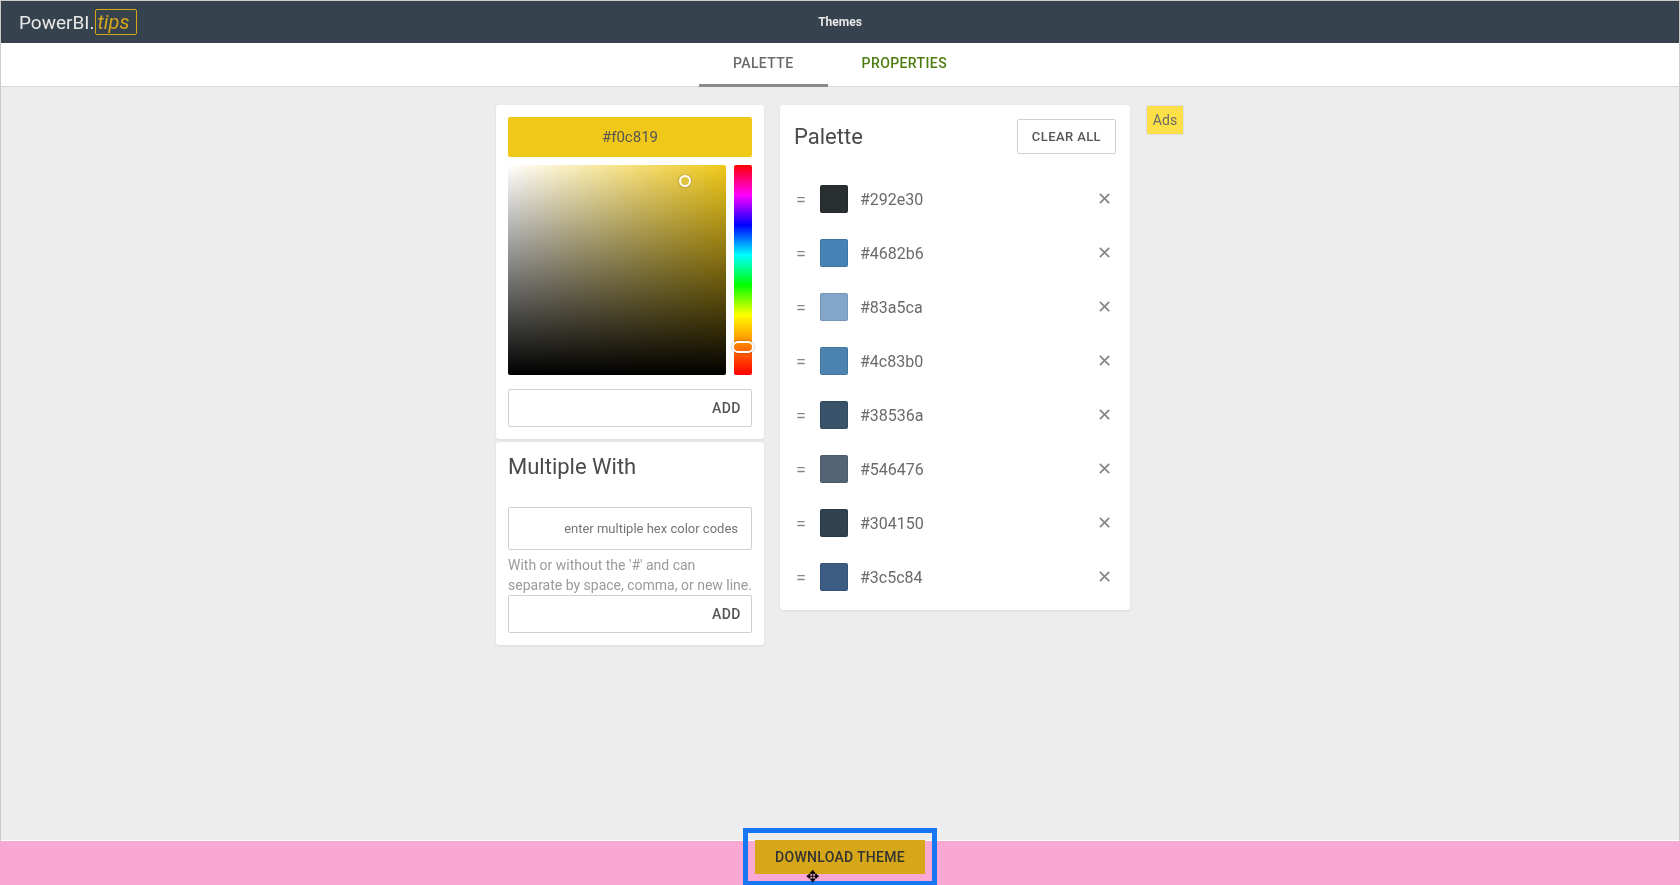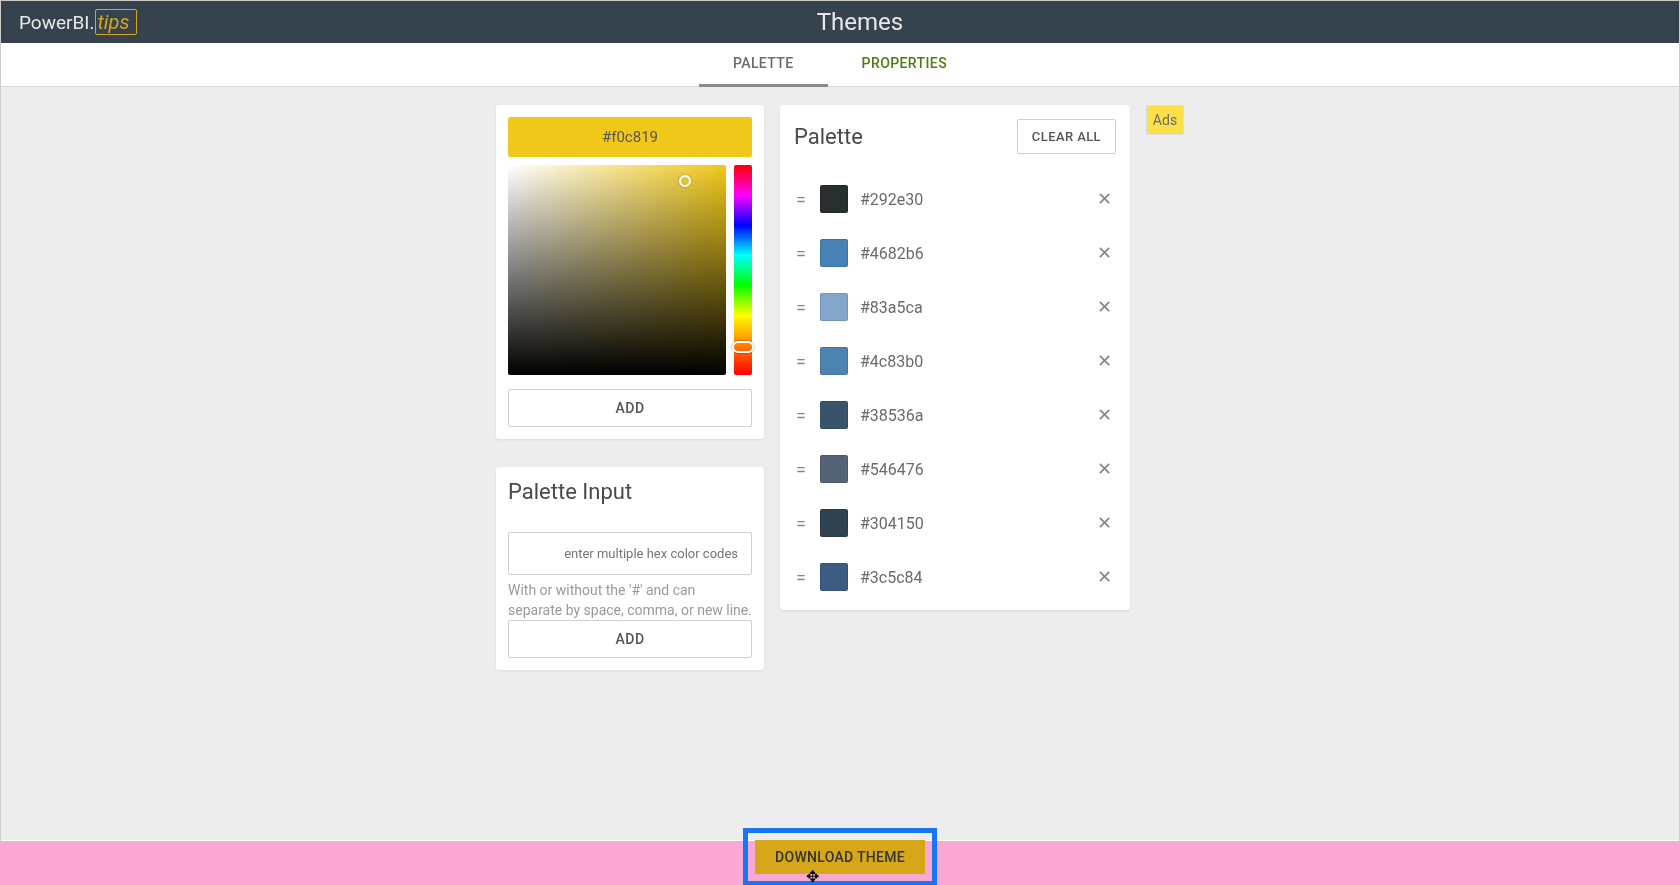--- a/index.html
+++ b/index.html
@@ -38,23 +38,22 @@
       padding: 0 6px 0 2px;
       border-radius: 2px;
       margin-left: 0;
       font-size: 20px;
     }
     .page-title {
       position: absolute;
       left: 50%;
       transform: translateX(-50%);
       color: #e8e8e8;
-      font-size: 24px;
-      font-weight: 400;
-      margin-left: 20px;
+      font-size: 12px;
+      font-weight: 700;
     }
     .tab-bar {
       height: 44px;
       background: #ffffff;
       border-bottom: 1px solid #d8d8d8;
       display: flex;
       justify-content: center;
       align-items: center;
     }
     .tab {
@@ -78,21 +77,21 @@
       height: calc(100% - 42px - 44px - 44px);
       display: flex;
       justify-content: center;
       padding-top: 18px;
       gap: 16px;
     }
     .left-col {
       width: 268px;
       display: flex;
       flex-direction: column;
-      gap: 28px;
+      gap: 3px;
     }
     .card {
       background: #ffffff;
       border-radius: 3px;
       box-shadow: 0 1px 3px rgba(0,0,0,0.08);
       padding: 12px;
     }
     .hex-display {
       background: #f0c819;
       color: #555;
@@ -147,20 +146,21 @@
       width: 100%;
       padding: 10px;
       background: #ffffff;
       border: 1px solid #d0d0d0;
       border-radius: 2px;
       font-size: 14px;
       color: #555;
       letter-spacing: 0.5px;
       cursor: pointer;
       font-weight: 500;
+      text-align: right;
     }
     .multi-title {
       font-size: 22px;
       color: #4a4a4a;
       font-weight: 400;
       margin-bottom: 28px;
     }
     .multi-input {
       width: 100%;
       padding: 13px;
@@ -321,21 +321,21 @@
           <div class="sat-handle"></div>
         </div>
         <div class="hue-bar">
           <div class="hue-handle"></div>
         </div>
       </div>
       <button class="add-btn">ADD</button>
     </div>
 
     <div class="card">
-      <div class="multi-title">Palette Input</div>
+      <div class="multi-title">Multiple With</div>
       <input type="text" class="multi-input" placeholder="enter multiple hex color codes" style="">
       <div class="multi-help">With or without the '#' and can separate by space, comma, or new line.</div>
       <button class="add-btn">ADD</button>
     </div>
   </div>
 
   <div class="palette-card">
     <div class="palette-header">
       <div class="palette-title">Palette</div>
       <button class="clear-btn">CLEAR ALL</button>

